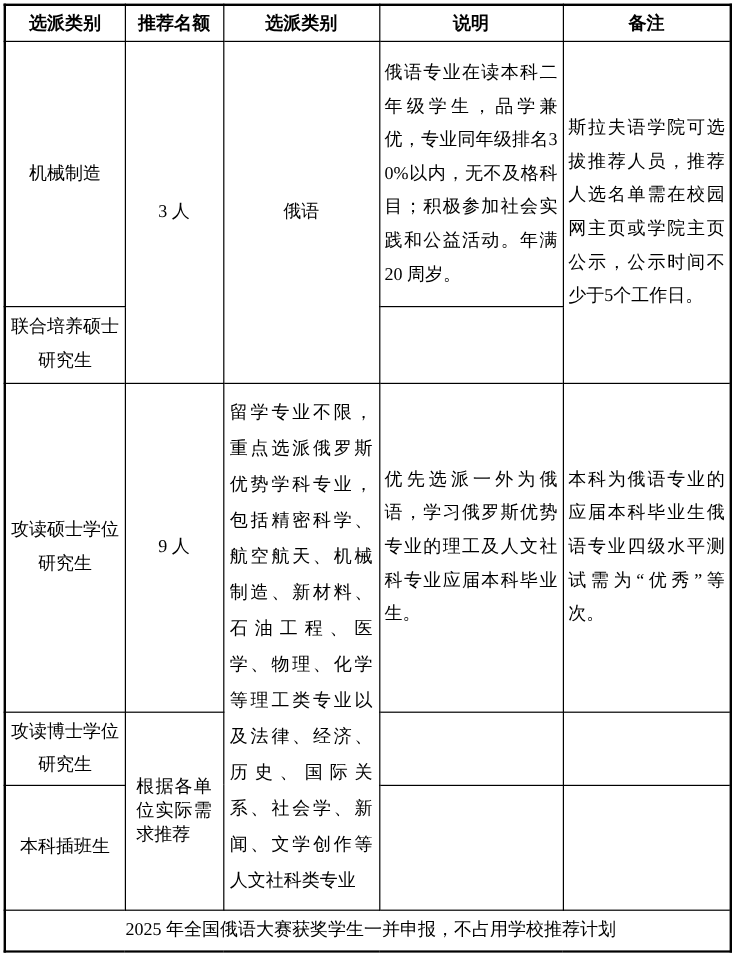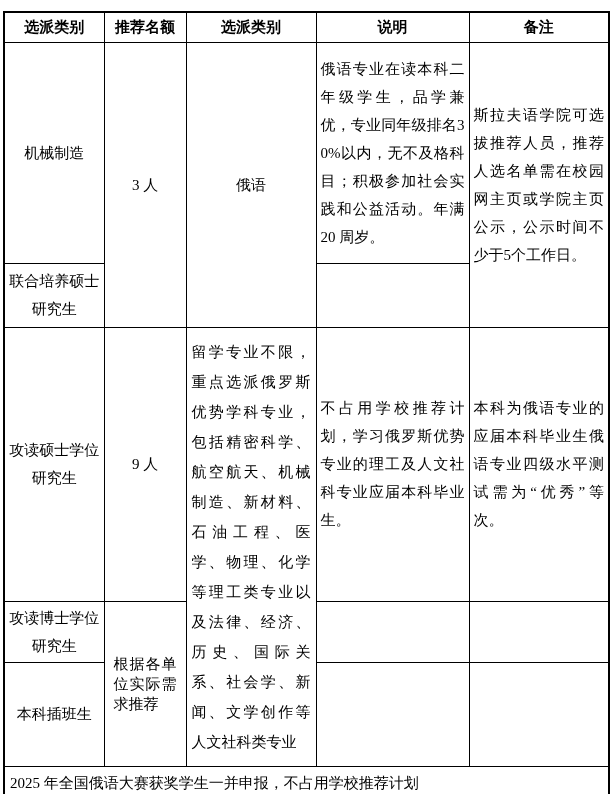--- a/index.html
+++ b/index.html
@@ -9,21 +9,21 @@
     width: 612px;
     height: 794px;
     color: #000000;
     font-family: "Liberation Serif", "DejaVu Serif", serif;
   }
   .page {
     width: 612px;
     height: 661px;
     background: #ffffff;
     box-sizing: border-box;
-    padding: 11px 0 0 3px;
+    padding: 3px 0 0 3px;
   }
   table.doc-table {
     border-collapse: collapse;
     table-layout: fixed;
     width: 605px;
     border: 2px solid #000000;
   }
   table.doc-table th,
   table.doc-table td {
     border: 1px solid #000000;
@@ -64,21 +64,21 @@
   }
   td.quota-need {
     text-align: justify;
     text-align-last: left;
     vertical-align: middle;
     line-height: 20px;
     padding: 0 9px;
   }
   td.empty { }
   td.footer {
-    text-align: left;
+    text-align: center;
     vertical-align: middle;
     padding: 0 0 0 5px;
     line-height: 33px;
   }
 </style>
 </head>
 <body>
 
 <div class="page">
   <table class="doc-table">
@@ -105,21 +105,21 @@
         <td class="longtext" rowspan="2">斯拉夫语学院可选拔推荐人员，推荐人选名单需在校园网主页或学院主页公示，公示时间不少于5个工作日。</td>
       </tr>
       <tr class="r2">
         <td class="center">联合培养硕士研究生</td>
         <td class="empty"></td>
       </tr>
       <tr class="r3">
         <td class="center">攻读硕士学位研究生</td>
         <td class="center">9 人</td>
         <td class="longtext majors-cell" rowspan="3">留学专业不限，重点选派俄罗斯优势学科专业，包括精密科学、航空航天、机械制造、新材料、石油工程、医学、物理、化学等理工类专业以及法律、经济、历史、国际关系、社会学、新闻、文学创作等人文社科类专业</td>
-        <td class="longtext">不占用学校推荐计划，学习俄罗斯优势专业的理工及人文社科专业应届本科毕业生。</td>
+        <td class="longtext">优先选派一外为俄语，学习俄罗斯优势专业的理工及人文社科专业应届本科毕业生。</td>
         <td class="longtext">本科为俄语专业的应届本科毕业生俄语专业四级水平测试需为“优秀”等次。</td>
       </tr>
       <tr class="r4">
         <td class="center">攻读博士学位研究生</td>
         <td class="quota-need" rowspan="2">根据各单位实际需求推荐</td>
         <td class="empty"></td>
         <td class="empty"></td>
       </tr>
       <tr class="r5">
         <td class="center">本科插班生</td>

